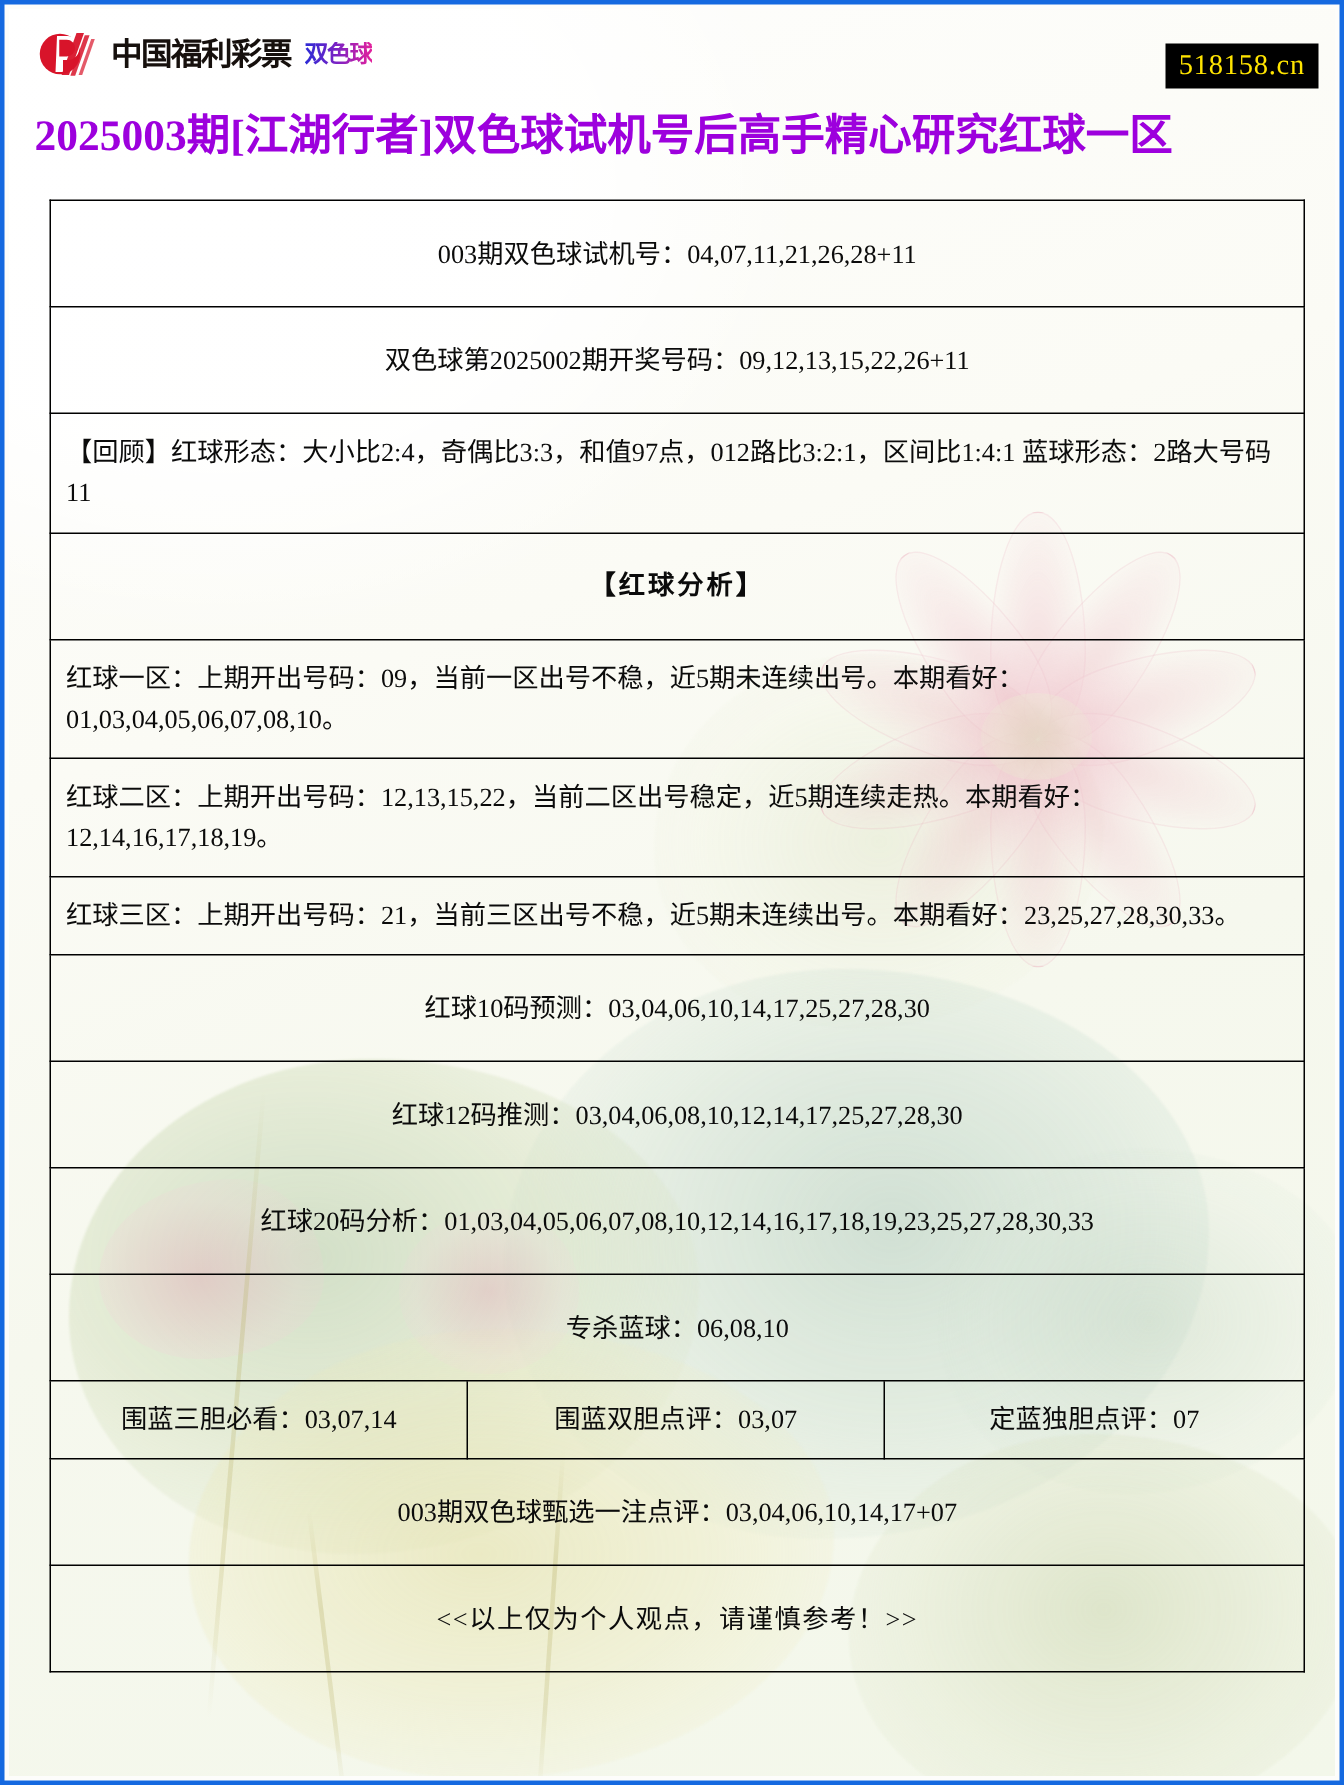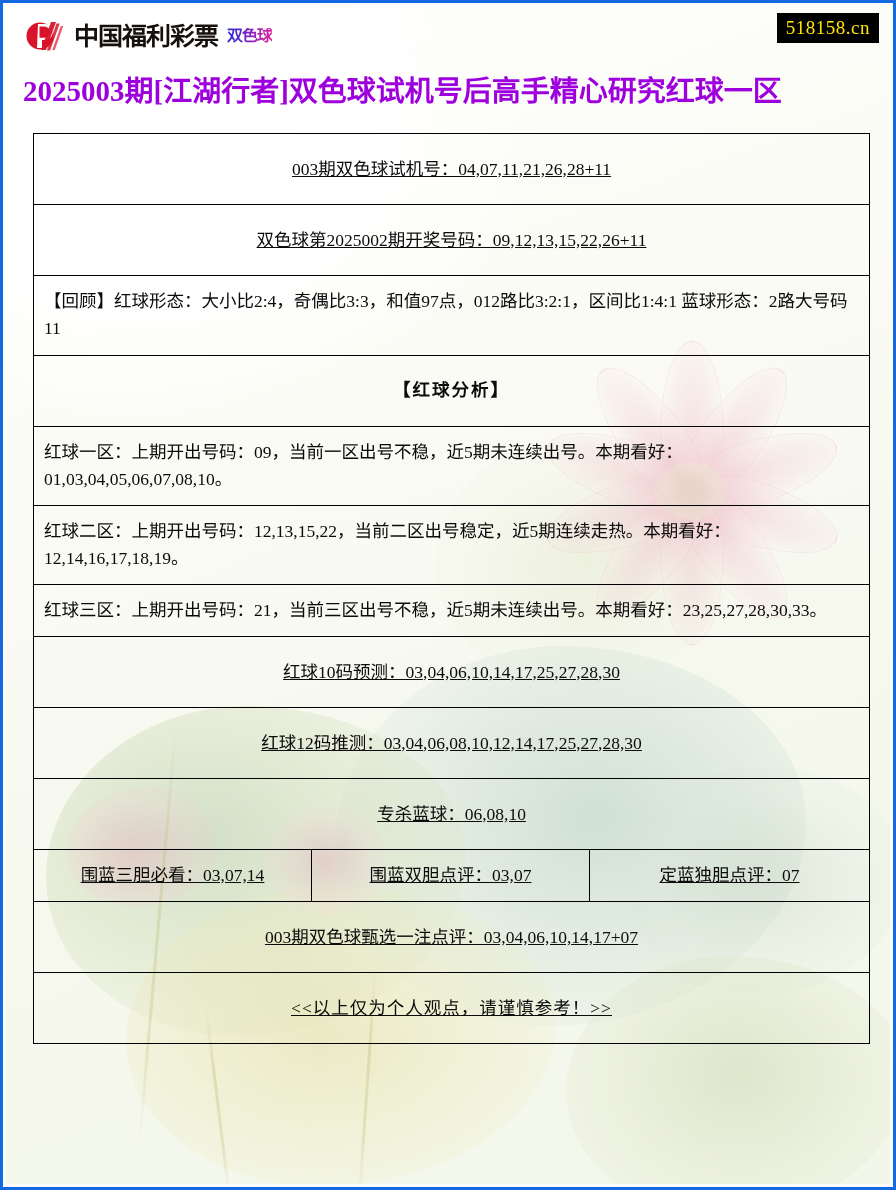--- a/index.html
+++ b/index.html
@@ -118,39 +118,39 @@
     gap: 9px;
     margin-top: 8px;
   }
   .brand-mark {
     position: relative;
     width: 40px; height: 38px;
     flex: 0 0 auto;
   }
   .brand-text-cn {
     font-family: "DejaVu Sans", "Liberation Sans", sans-serif;
-    font-size: 25px;
+    font-size: 21px;
     font-weight: bold;
     color: #16100d;
     letter-spacing: -1px;
     line-height: 1;
   }
   .brand-text-ssq {
     font-family: "DejaVu Sans", "Liberation Sans", sans-serif;
     font-size: 16px;
     font-weight: bold;
     letter-spacing: -1px;
     line-height: 1;
     background: linear-gradient(90deg, #2b2bd6 0%, #7b22c4 48%, #e3219c 100%);
     -webkit-background-clip: text;
     background-clip: text;
     color: transparent;
   }
   .site-badge {
-    margin-top: 4px;
+    margin-top: 20px;
     background: #000000;
     color: #ffe400;
     font-family: "Liberation Serif", "DejaVu Serif", serif;
     font-size: 19px;
     line-height: 1;
     padding: 5px 9px 6px;
     letter-spacing: .5px;
     white-space: nowrap;
   }
 
@@ -181,21 +181,21 @@
   }
   table.grid td {
     border: 1px solid #000000;
     padding: 12px 10px;
     font-size: 17.5px;
     line-height: 1.55;
     color: #0b0b0b;
     background: transparent;
     vertical-align: middle;
   }
-  td.center { text-align: center; text-decoration: underline; }
+  td.center { text-align: center; }
   td.left   { text-align: left; padding-left: 13px; padding-right: 13px; }
   td.section-head {
     text-align: center;
     font-weight: bold;
     letter-spacing: 2px;
   }
   td.tall { height: 46px; }
   .disclaimer {
     text-align: center;
     letter-spacing: 1px;
@@ -287,20 +287,23 @@
         <tr>
           <td class="left" colspan="3">红球三区：上期开出号码：21，当前三区出号不稳，近5期未连续出号。本期看好：23,25,27,28,30,33。</td>
         </tr>
         <tr>
           <td class="center tall" colspan="3">红球10码预测：03,04,06,10,14,17,25,27,28,30</td>
         </tr>
         <tr>
           <td class="center tall" colspan="3">红球12码推测：03,04,06,08,10,12,14,17,25,27,28,30</td>
         </tr>
         <tr>
+          <td class="center tall" colspan="3">红球20码分析：01,03,04,05,06,07,08,10,12,14,16,17,18,19,23,25,27,28,30,33</td>
+        </tr>
+        <tr>
           <td class="center tall" colspan="3">专杀蓝球：06,08,10</td>
         </tr>
         <tr>
           <td class="center">围蓝三胆必看：03,07,14</td>
           <td class="center">围蓝双胆点评：03,07</td>
           <td class="center">定蓝独胆点评：07</td>
         </tr>
         <tr>
           <td class="center tall" colspan="3">003期双色球甄选一注点评：03,04,06,10,14,17+07</td>
         </tr>

